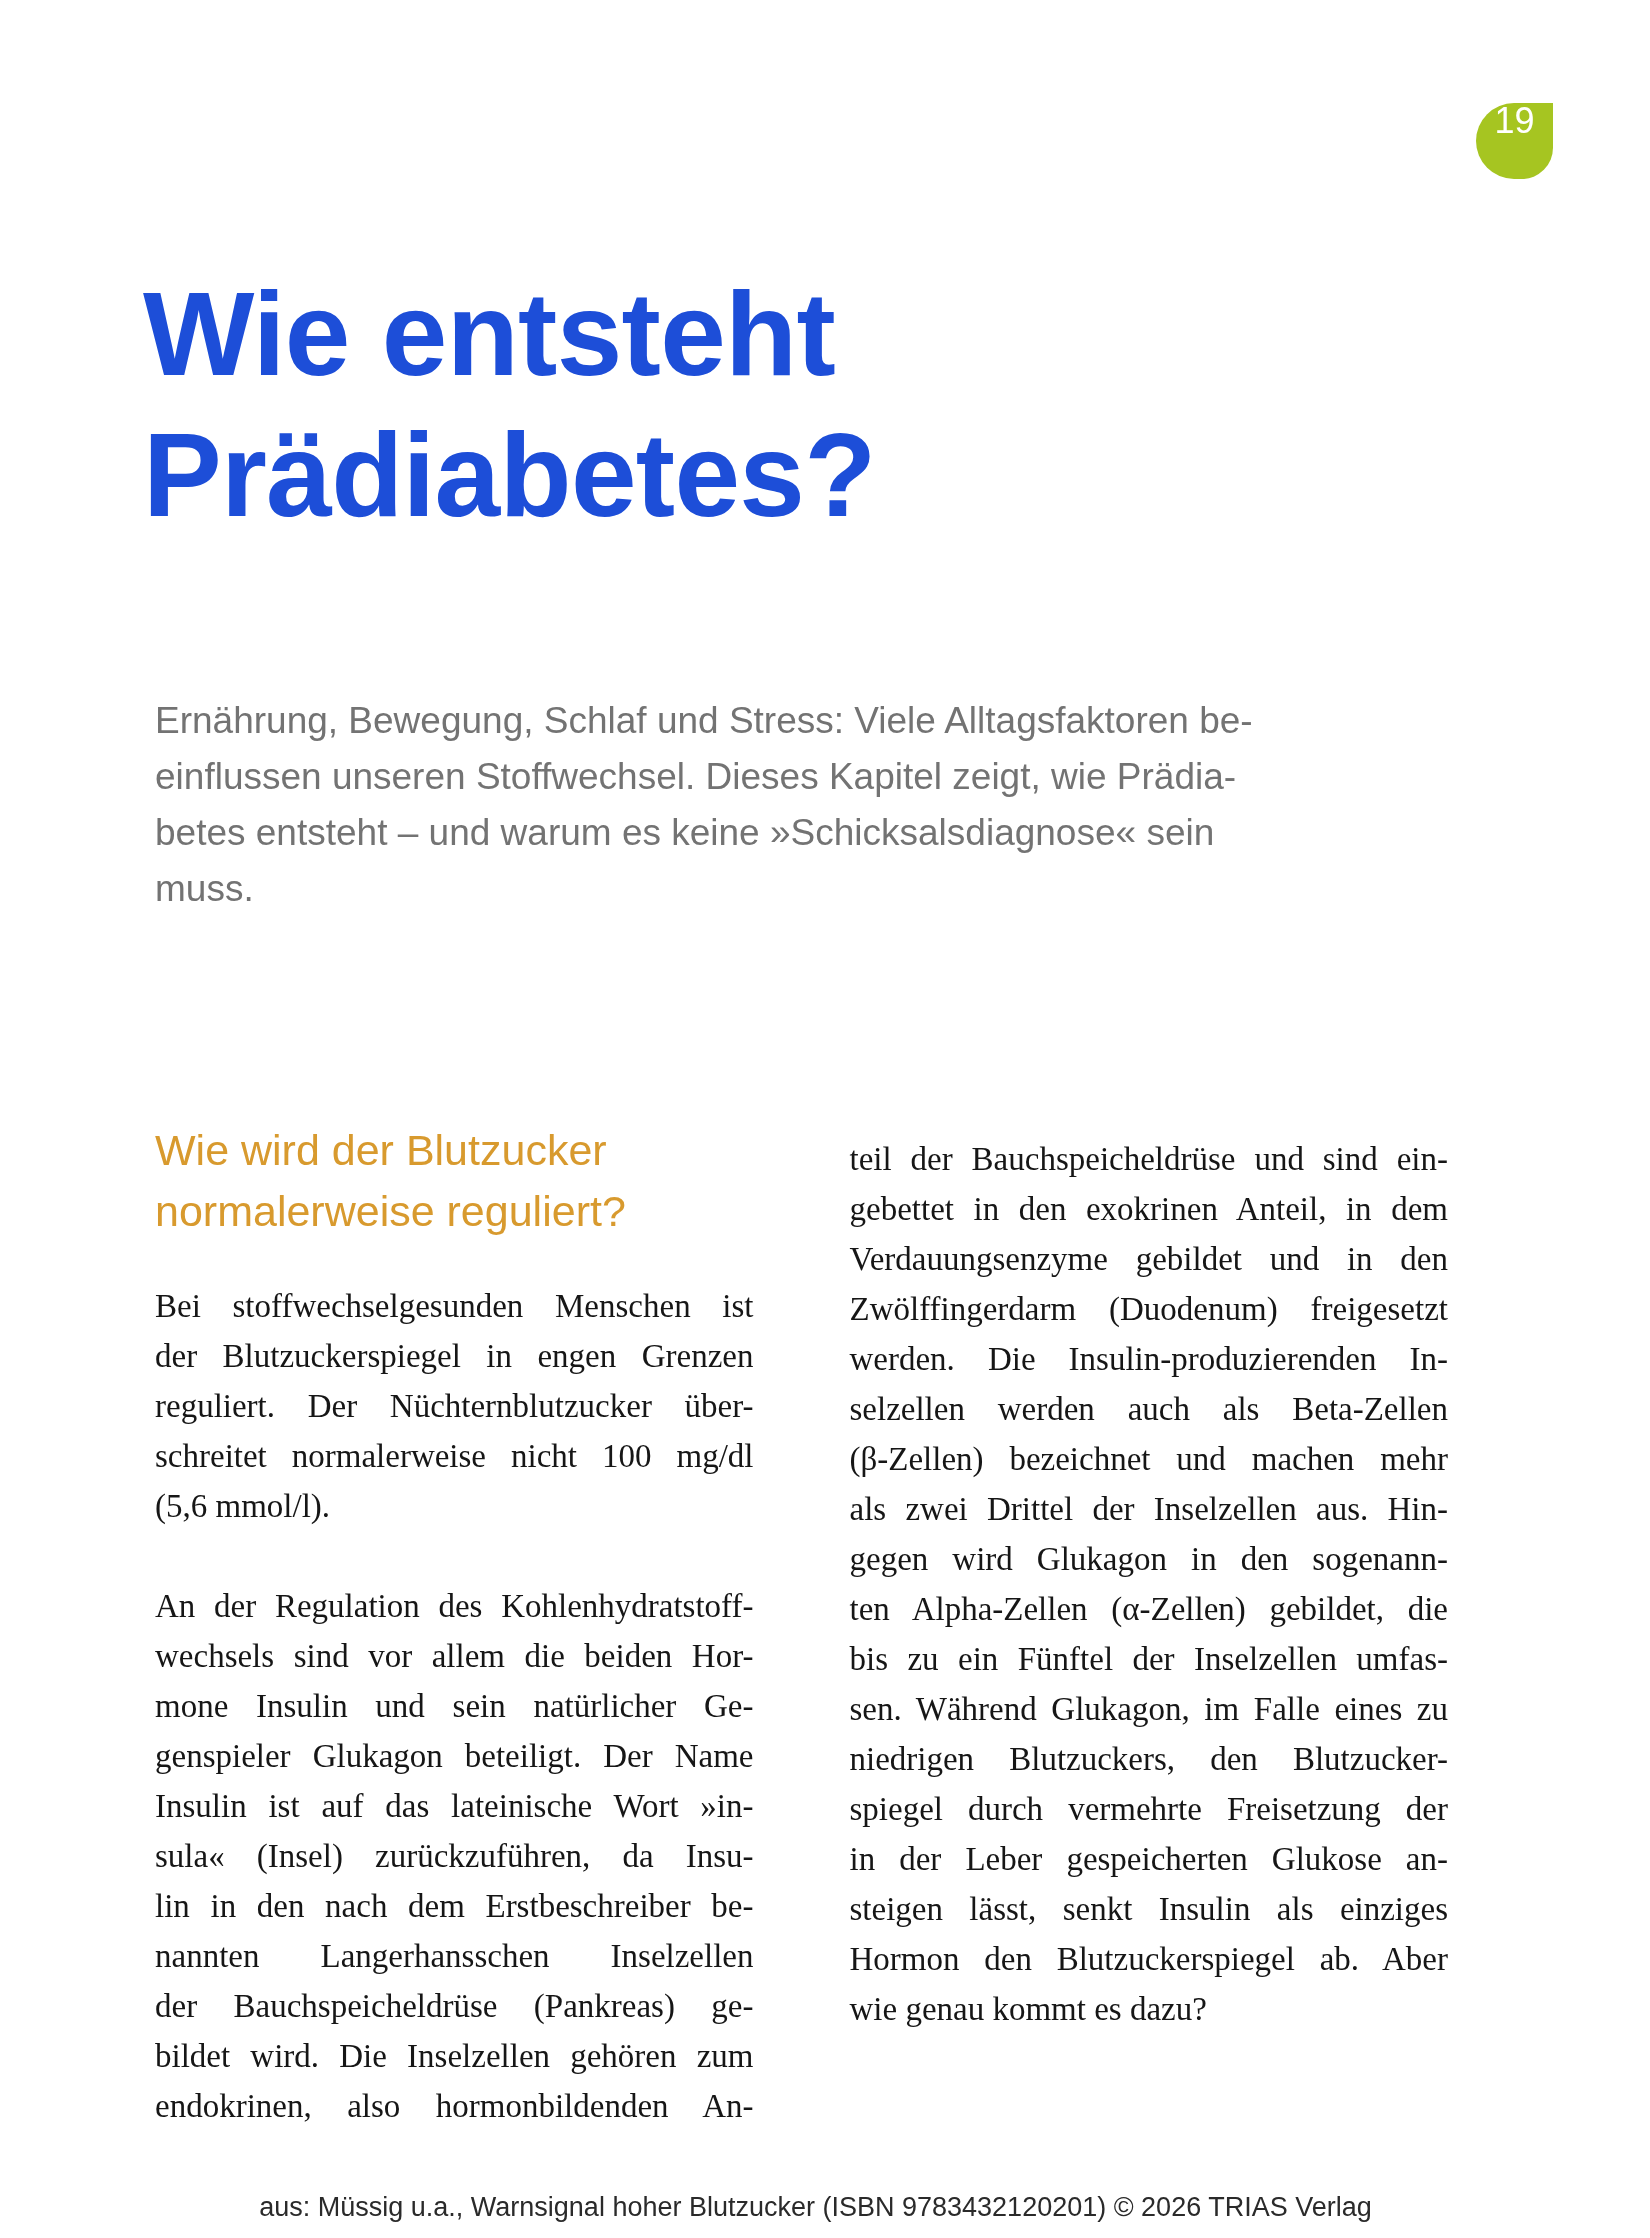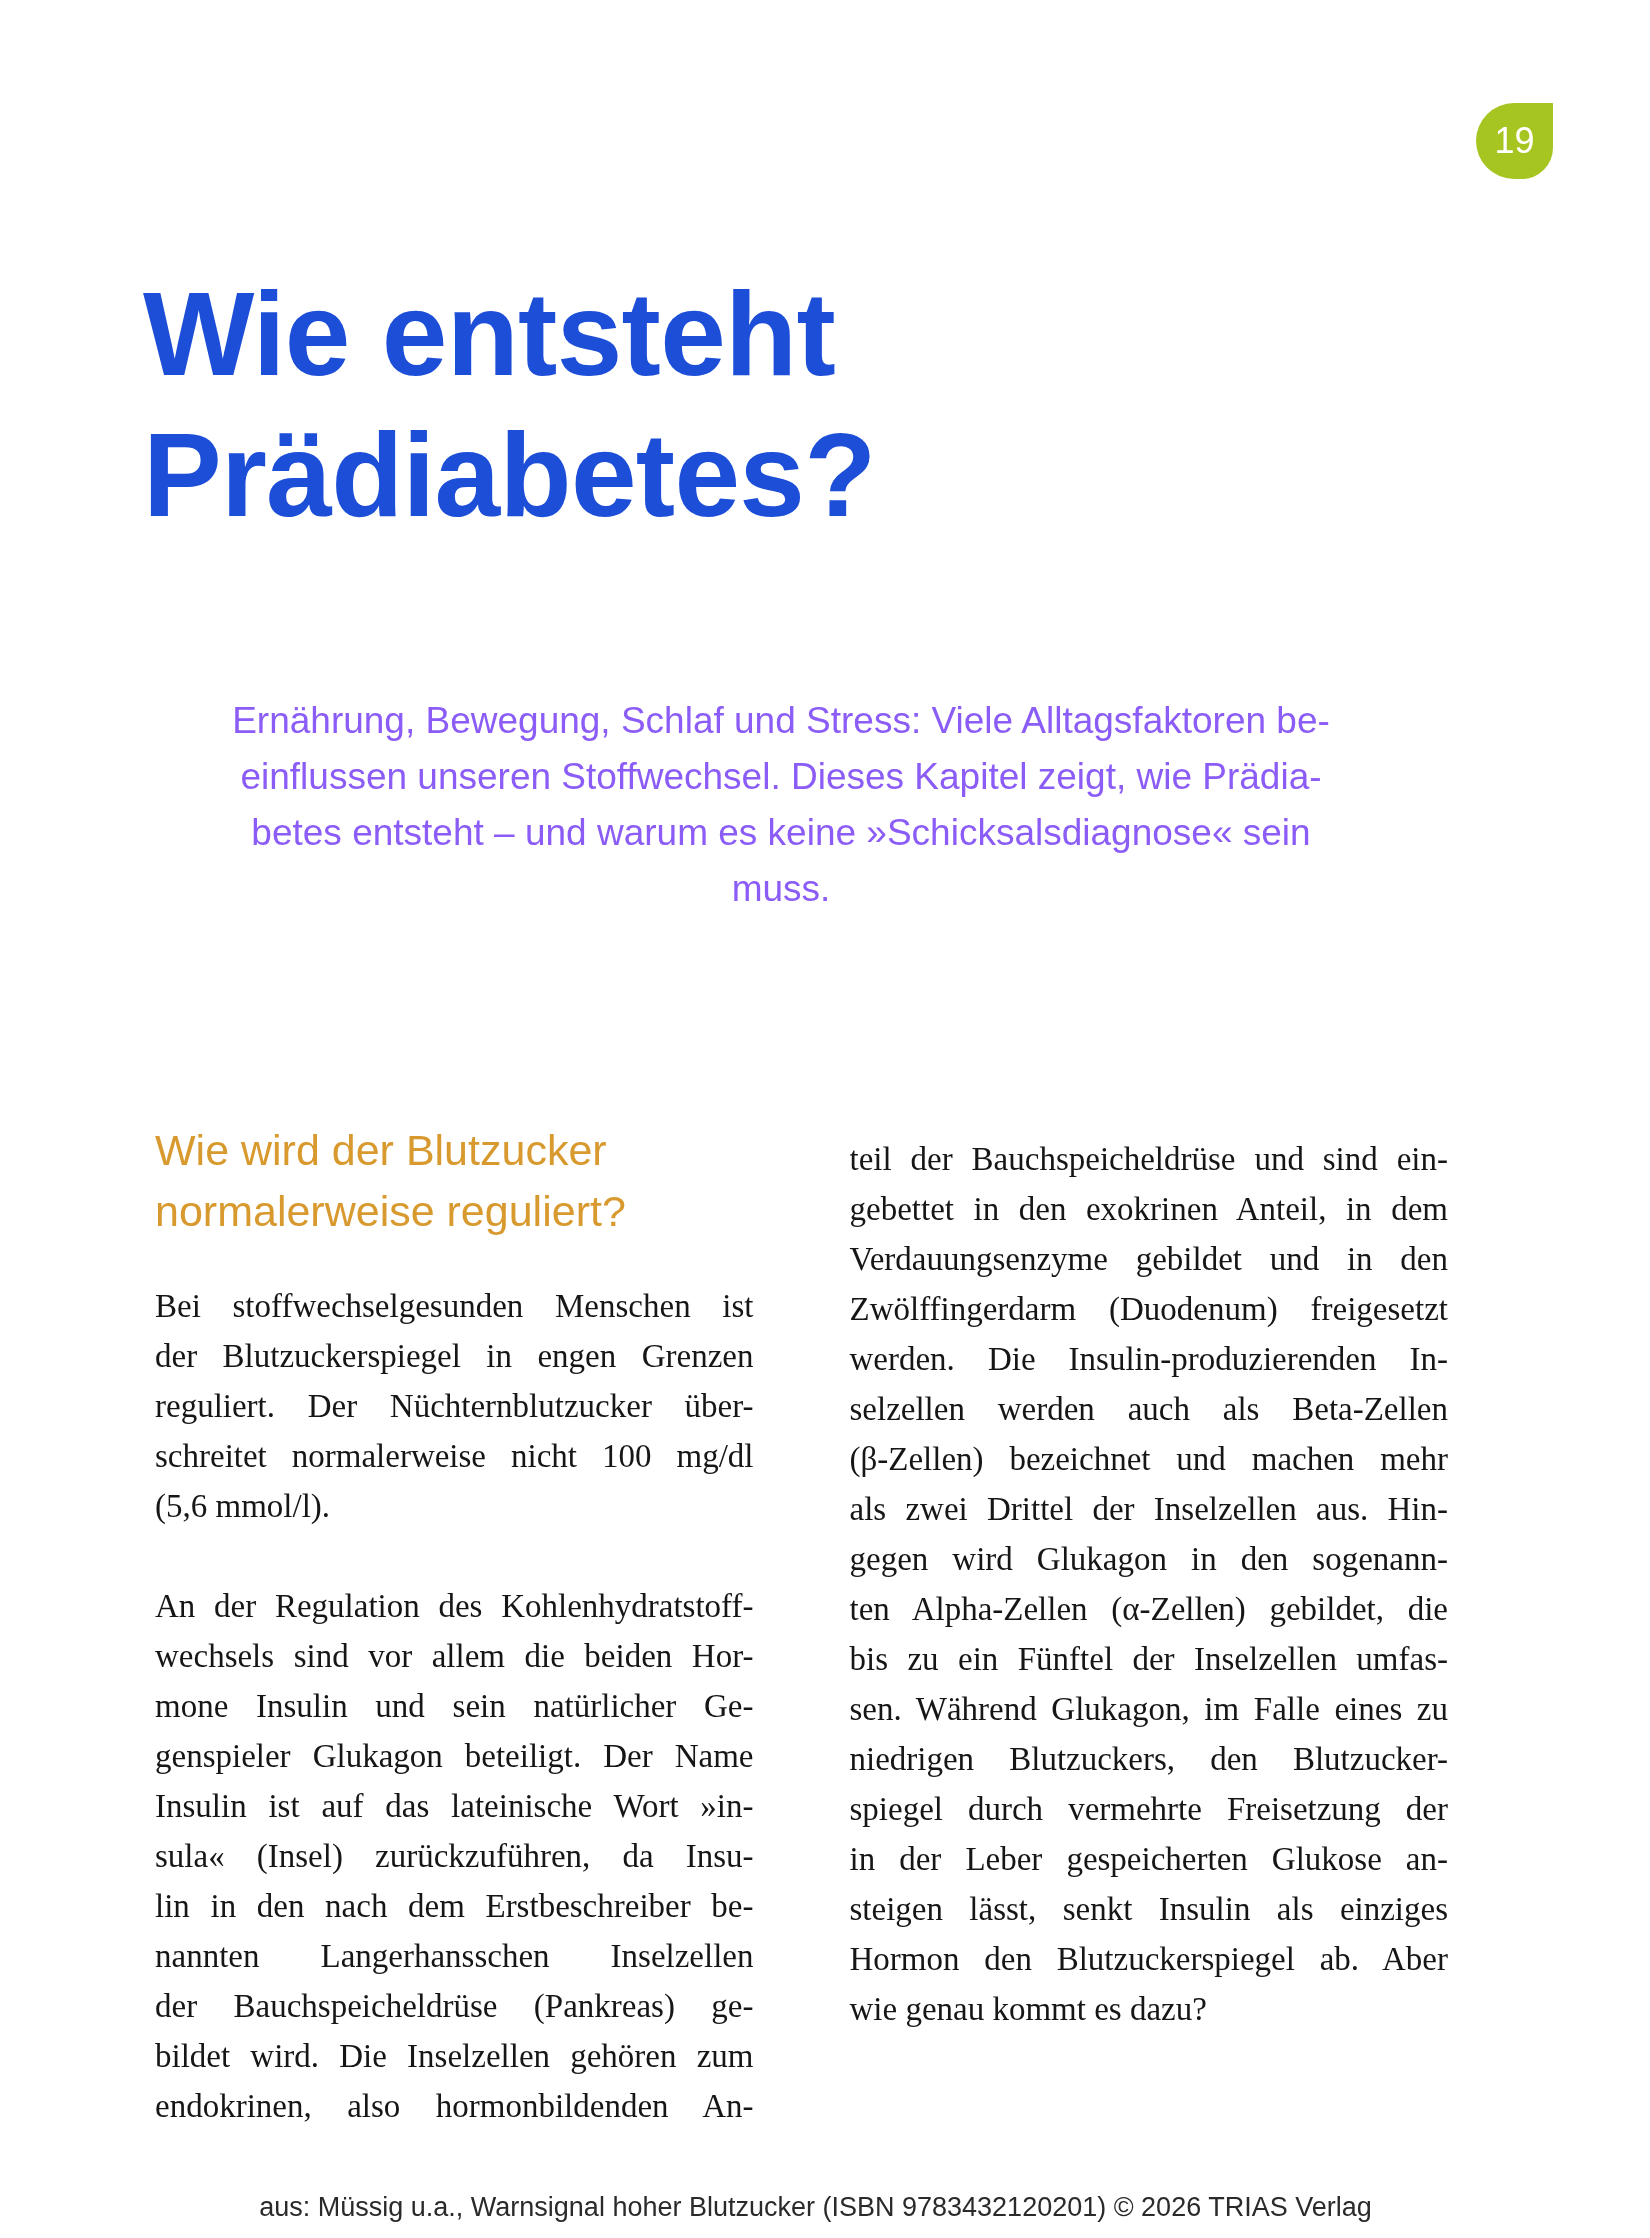--- a/index.html
+++ b/index.html
@@ -2,30 +2,30 @@
 <html style="font-size:11px"><head>
 <meta charset="utf-8">
 <style>
   html,body{margin:0;padding:0;background:#ffffff;}
   .page{position:relative;width:1651px;height:2239px;background:#ffffff;overflow:hidden;
         font-family:"Liberation Sans",sans-serif;}
 
   
   .badge{position:absolute;left:1476px;top:103px;width:77px;height:76px;
          background:#a6c521;border-radius:39px 0 32px 39px;
-         display:flex;align-items:center;justify-content:center;}
+         display:flex;align-items:flex-start;justify-content:center;}
   .badge span{color:#ffffff;font-size:36px;line-height:1;font-weight:400;}
 
   
   .title{position:absolute;left:143px;top:264px;color:#1d4ed8;
          font-size:118px;line-height:141px;letter-spacing:-0.7px;font-weight:700;}
 
   
   .intro{position:absolute;left:155px;top:693px;width:1252px;
-         color:#8b5cf6;font-size:37px;line-height:56px;text-align:center;}
+         color:#737373;font-size:37px;line-height:56px;}
   .intro .ln{white-space:nowrap;}
 
   
   .cols{position:absolute;left:155px;top:1120px;width:1293px;display:flex;gap:96px;}
   .col{width:611px;font-family:"Liberation Serif",serif;font-size:33px;
        line-height:50px;color:#161616;}
   .col2{padding-top:13.8px;}
   .subhead{font-family:"Liberation Sans",sans-serif;font-size:43px;line-height:61px;
            color:#d89a2e;margin:0 0 39px 0;font-weight:400;}
   .para{margin:0 0 50px 0;}

